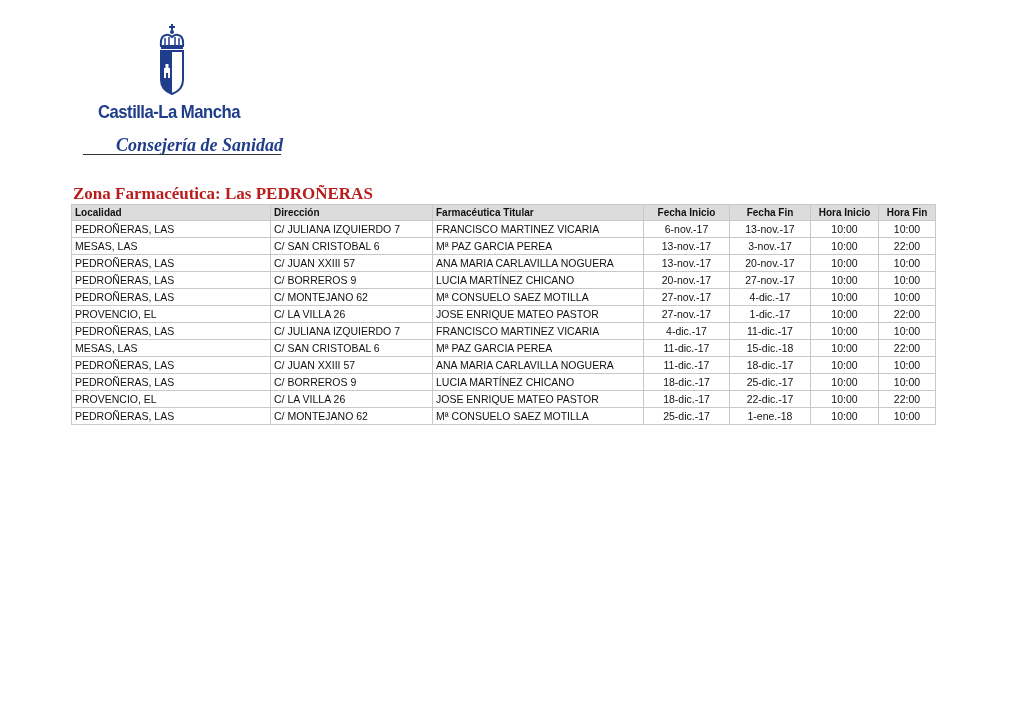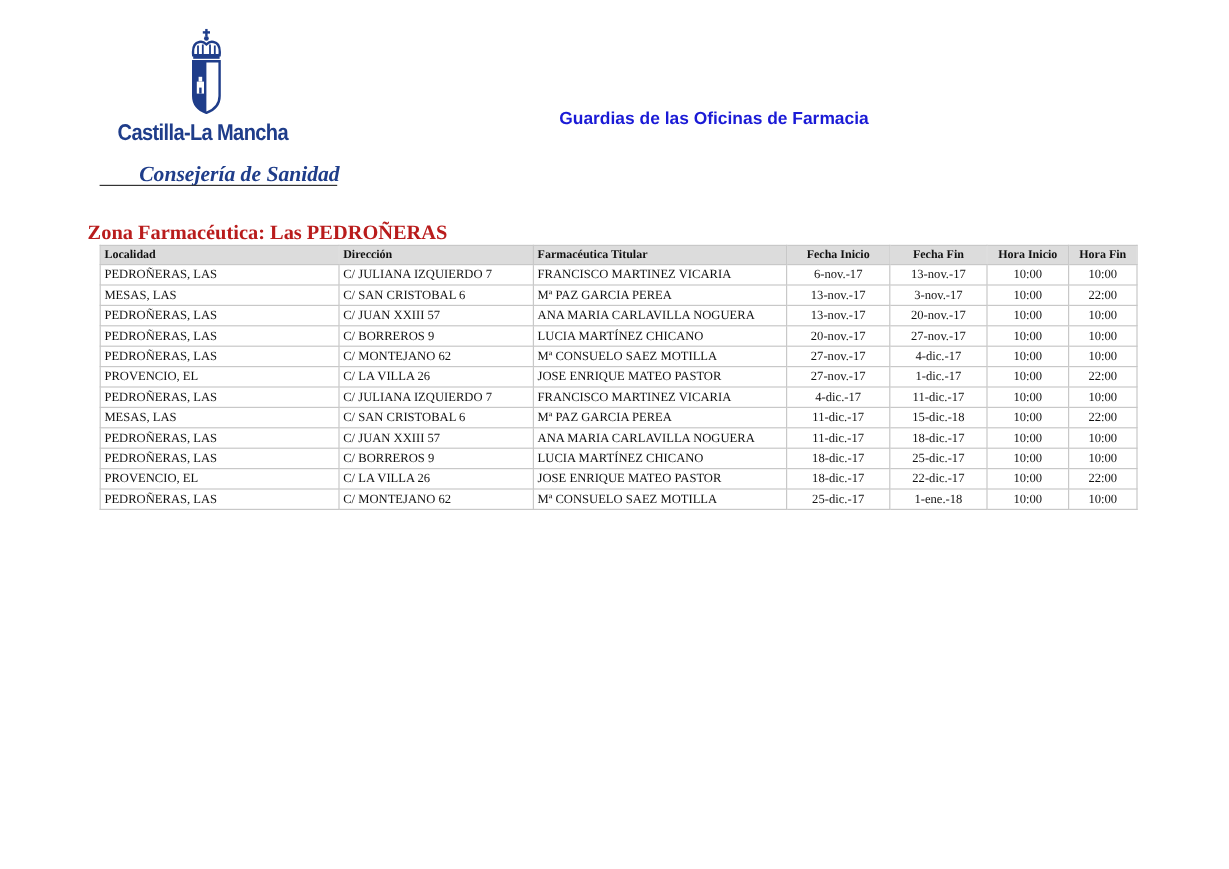--- a/index.html
+++ b/index.html
@@ -78,24 +78,23 @@
       font-weight: bold;
       font-size: 17px;
       color: #b91c1c;
       white-space: nowrap;
     }
     table.guardias {
       position: absolute;
       left: 71px;
       top: 204px;
       border-collapse: collapse;
-      font-family: Liberation Serif, serif;
+      font-family: Liberation Sans, sans-serif;
       font-size: 10.5px;
       color: #111;
-      margin-left: 12px;
     }
     table.guardias th, table.guardias td {
       border: 1px solid #c8c8c8;
       height: 16px;
       padding: 0 3px;
       white-space: nowrap;
       overflow: hidden;
     }
     table.guardias th {
       background: #dcdcdc;
@@ -135,21 +134,20 @@
     <rect x="5" y="44" width="6" height="10" fill="#ffffff"></rect>
     <rect x="6.5" y="40" width="3" height="4" fill="#ffffff"></rect>
     <rect x="7" y="49" width="2" height="5" fill="#1f3d8a"></rect>
   </svg>
   <div class="org">Castilla-La Mancha</div>
   <div class="dept">Consejería de Sanidad</div>
   <div class="rule"></div>
 </div>
 
 <div class="title">
-  <div>Guardias de las Oficinas de Farmacia</div>
 </div>
 
 <div class="zone">Zona Farmacéutica: Las PEDROÑERAS</div>
 
 <table class="guardias">
   <colgroup>
     <col class="loc">
       <col class="dir">
       <col class="farm">
       <col class="fi">

